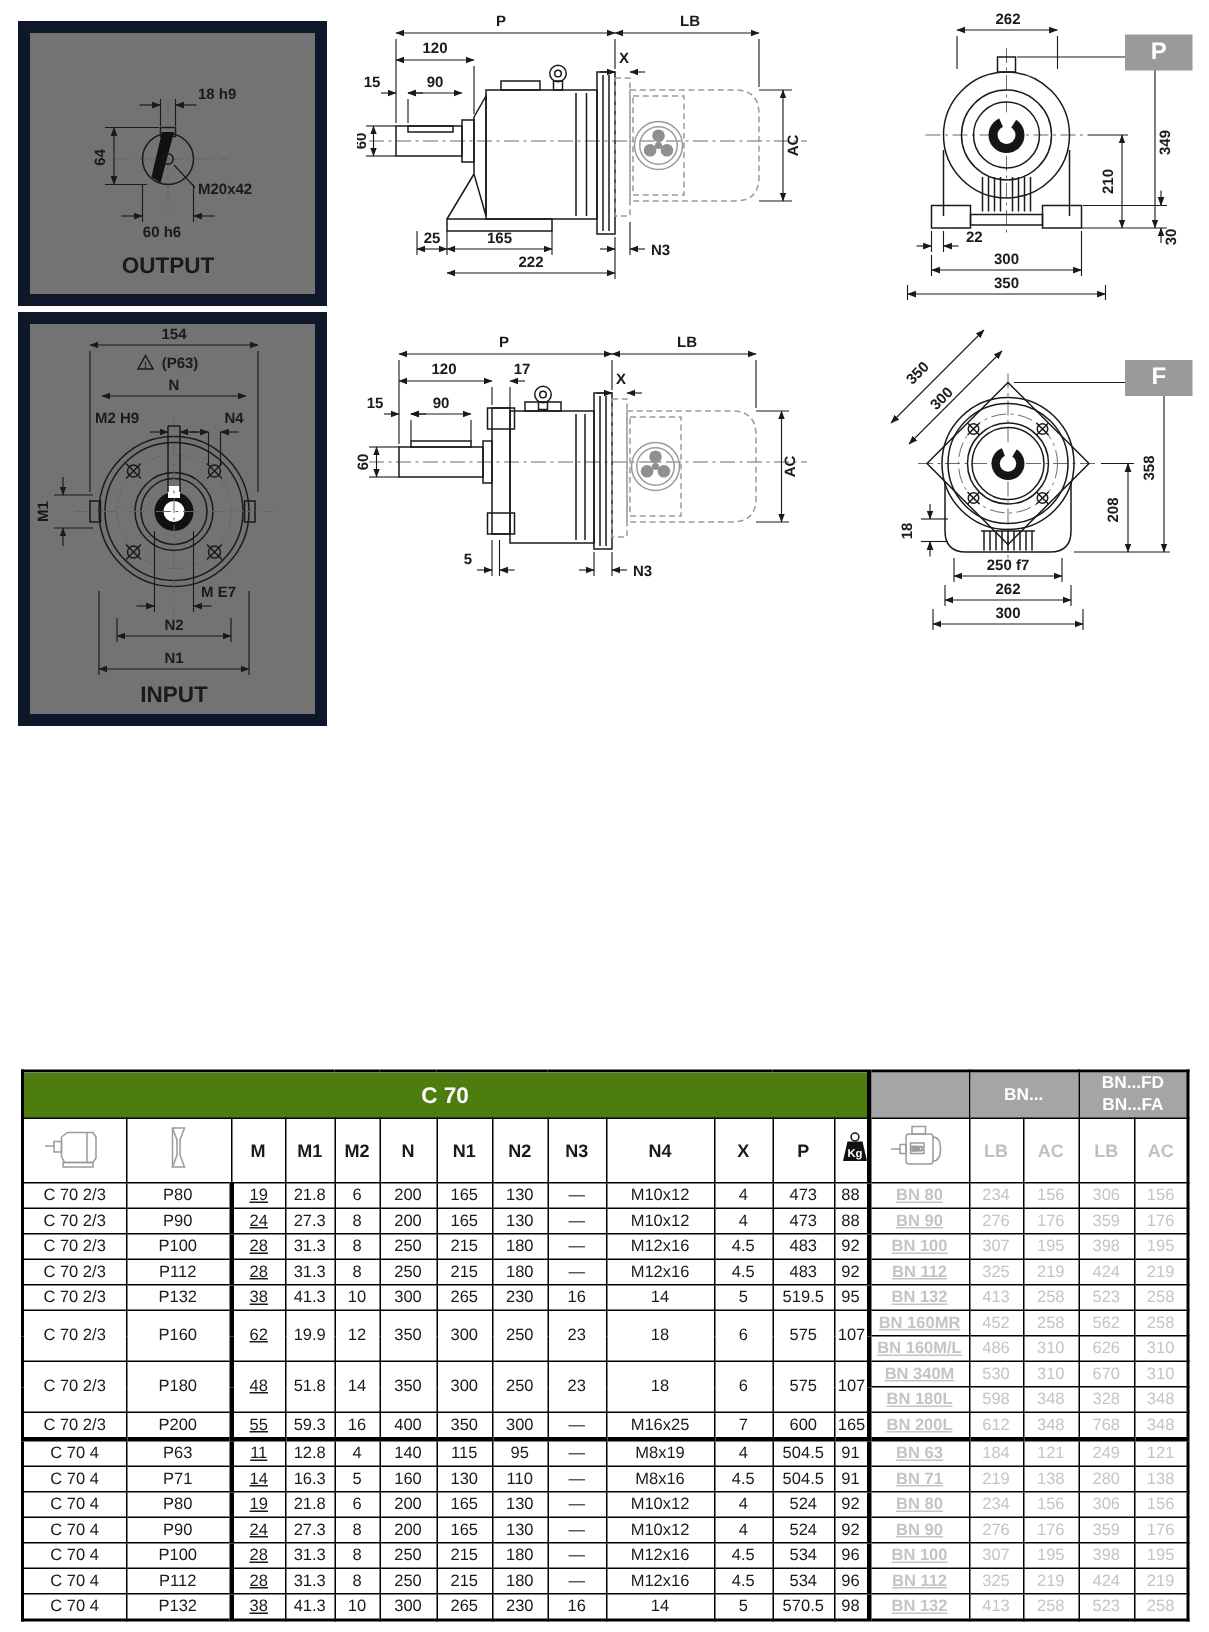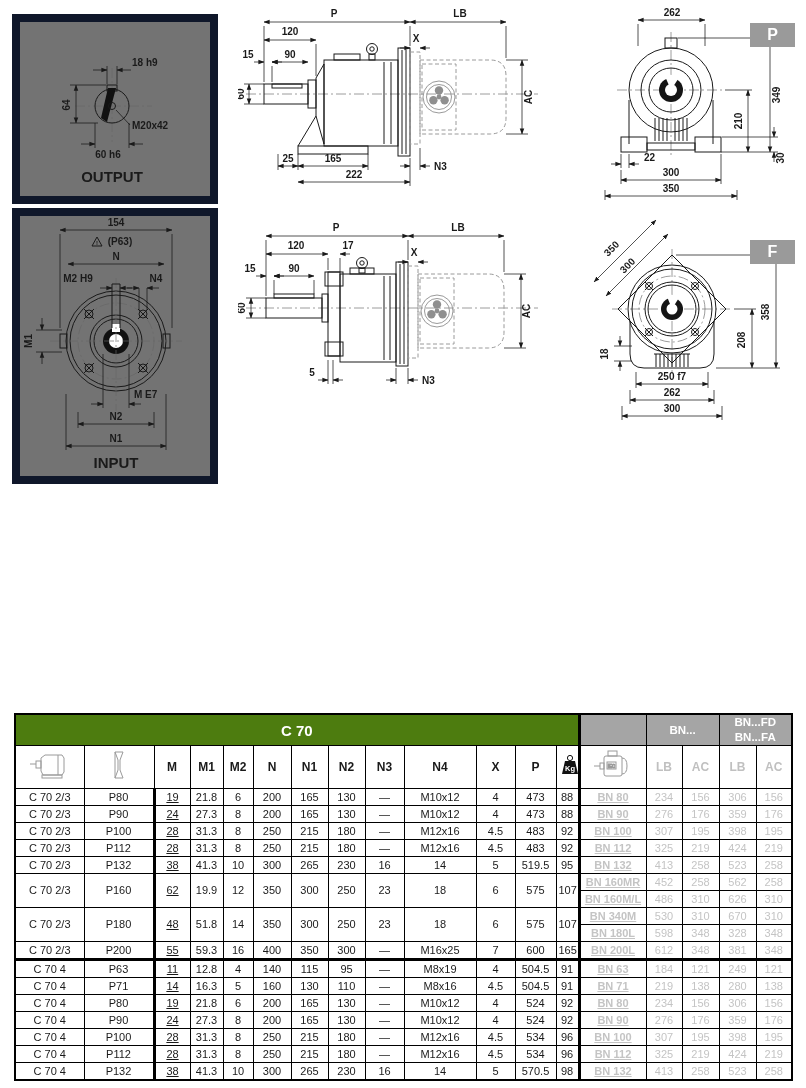--- a/index.html
+++ b/index.html
@@ -681,21 +681,21 @@
           <td class="c-val" rowspan="1">350</td>
           <td class="c-val" rowspan="1">300</td>
           <td class="c-val" rowspan="1">—</td>
           <td class="c-val" rowspan="1">M16x25</td>
           <td class="c-val" rowspan="1">7</td>
           <td class="c-val" rowspan="1">600</td>
           <td class="c-val" rowspan="1">165</td>
           <td class="c-bn thickL">BN 200L</td>
           <td class="c-bnv">612</td>
           <td class="c-bnv">348</td>
-          <td class="c-bnv">381</td>
+          <td class="c-bnv">768</td>
           <td class="c-bnv">348</td>
         </tr>
         <tr class="sep">
           <td class="c-model" rowspan="1">C 70 4</td>
           <td class="c-flange" rowspan="1">P63</td>
           <td class="c-val thickL" rowspan="1">11</td>
           <td class="c-val" rowspan="1">12.8</td>
           <td class="c-val" rowspan="1">4</td>
           <td class="c-val" rowspan="1">140</td>
           <td class="c-val" rowspan="1">115</td>

